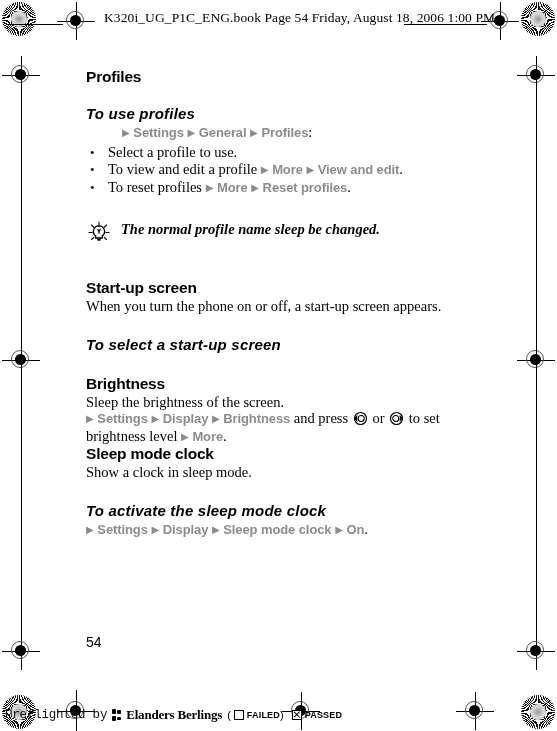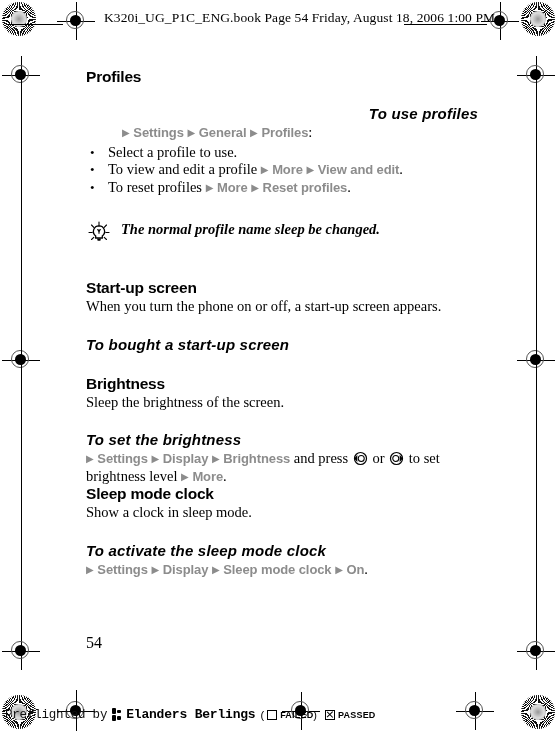--- a/index.html
+++ b/index.html
@@ -188,42 +188,42 @@
     width: 15px;
     height: 15px;
     margin: 0 1px;
   }
 
   
   .page-number {
     position: absolute;
     left: 86px;
     top: 634px;
-    font-family: Liberation Serif, serif;
-    font-size: 16px;
+    font-family: Liberation Sans, sans-serif;
+    font-size: 14px;
     color: #000;
   }
 
   
   .footer {
     position: absolute;
     left: 5px;
     top: 707px;
     display: flex;
     align-items: center;
     white-space: nowrap;
   }
   .footer .pf-text {
     font-family: Liberation Mono, monospace;
     font-size: 12.5px;
     color: #111;
     letter-spacing: -0.2px;
   }
   .footer .brand {
-    font-family: Liberation Mono, monospace;
+    font-family: Liberation Serif, serif;
     font-weight: bold;
     font-size: 13px;
     color: #000;
     letter-spacing: -0.2px;
     margin-left: 3px;
   }
   .logo-mark {
     display: inline-block;
     width: 9px;
     height: 13px;
@@ -354,21 +354,21 @@
 
 <div class="header-rule" style="left:8px; top:24px; width:55px;"></div>
 <div class="header-rule" style="left:404px; top:24px; width:83px;"></div>
 <div class="page-header">K320i_UG_P1C_ENG.book  Page 54  Friday, August 18, 2006 1:00 PM</div>
 
 <div class="content">
 
   <section>
     <h2 class="sec-title">Profiles</h2>
 
-    <h3 class="sub-title" style="margin-top:19px;text-align:right;">To use profiles</h3>
+    <h3 class="sub-title" style="margin-top:19px;">To use profiles</h3>
 
     <p class="body" style="margin-bottom:2px;padding-left:36px;">
       <span class="arrow">▶</span>
       <span class="menu">Settings</span>
       <span class="arrow">▶</span>
       <span class="menu">General</span>
       <span class="arrow">▶</span>
       <span class="menu">Profiles</span><span>:</span>
     </p>
 
@@ -412,28 +412,27 @@
         </svg>
       </span>
       <span class="tip-text">The normal profile name sleep be changed.</span>
     </div>
   </section>
 
   <section style="margin-top:33px;">
     <h2 class="sec-title">Start-up screen</h2>
     <p class="body">When you turn the phone on or off, a start-up screen appears.</p>
 
-    <h3 class="sub-title" style="margin-top:21px;">To bought a start-up screen</h3>
+    <h3 class="sub-title" style="margin-top:21px;">To select a start-up screen</h3>
   </section>
 
   <section style="margin-top:22px;">
     <h2 class="sec-title">Brightness</h2>
     <p class="body">Sleep the brightness of the screen.</p>
 
-    <h3 class="sub-title" style="margin-top:21px;">To set the brightness</h3>
     <p class="body">
       <span class="arrow">▶</span>
       <span class="menu">Settings</span>
       <span class="arrow">▶</span>
       <span class="menu">Display</span>
       <span class="arrow">▶</span>
       <span class="menu">Brightness</span><span> and press </span><span class="navkey"><svg viewBox="0 0 16 16" width="15" height="15" aria-hidden="true">
             <circle cx="8" cy="8" r="6.4" fill="none" stroke="#000" stroke-width="1.3"></circle>
             <circle cx="8.8" cy="8" r="3.2" fill="none" stroke="#000" stroke-width="1.1"></circle>
             <path d="M4.6 4.3 L1.2 8 L4.6 11.7 Z" fill="#000"></path>

